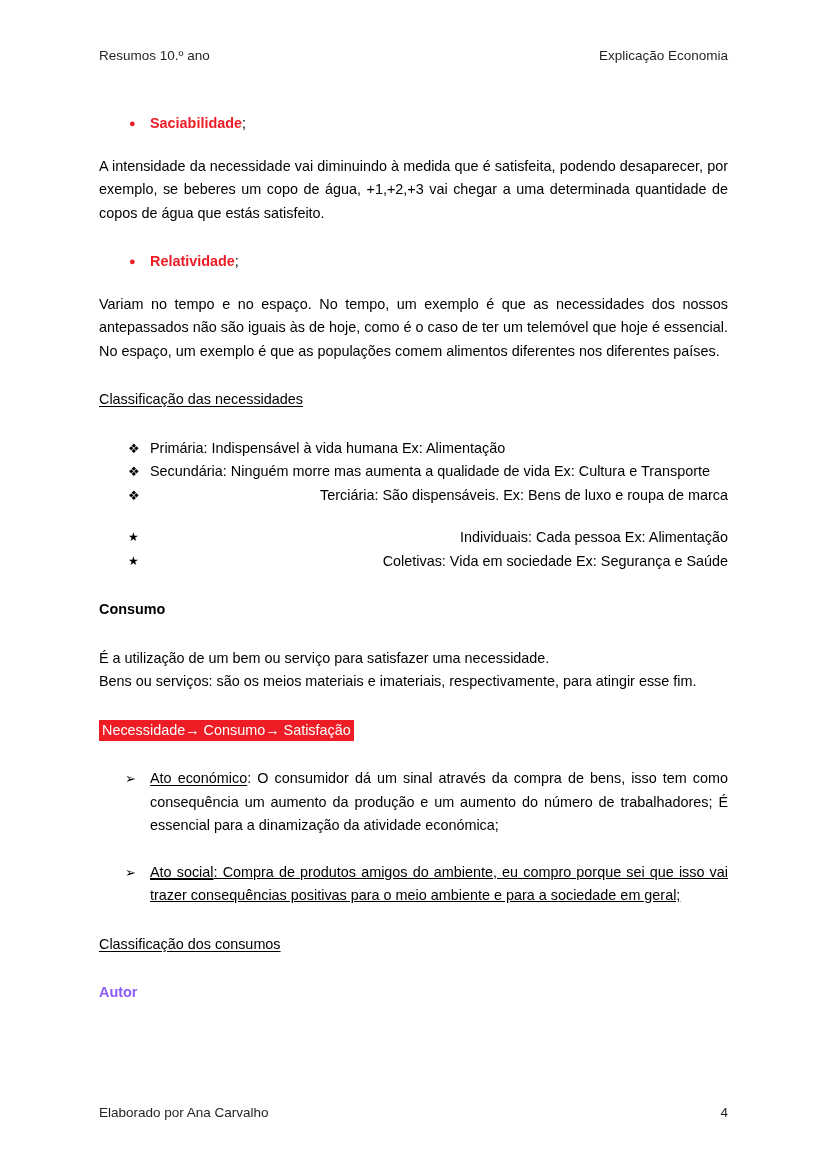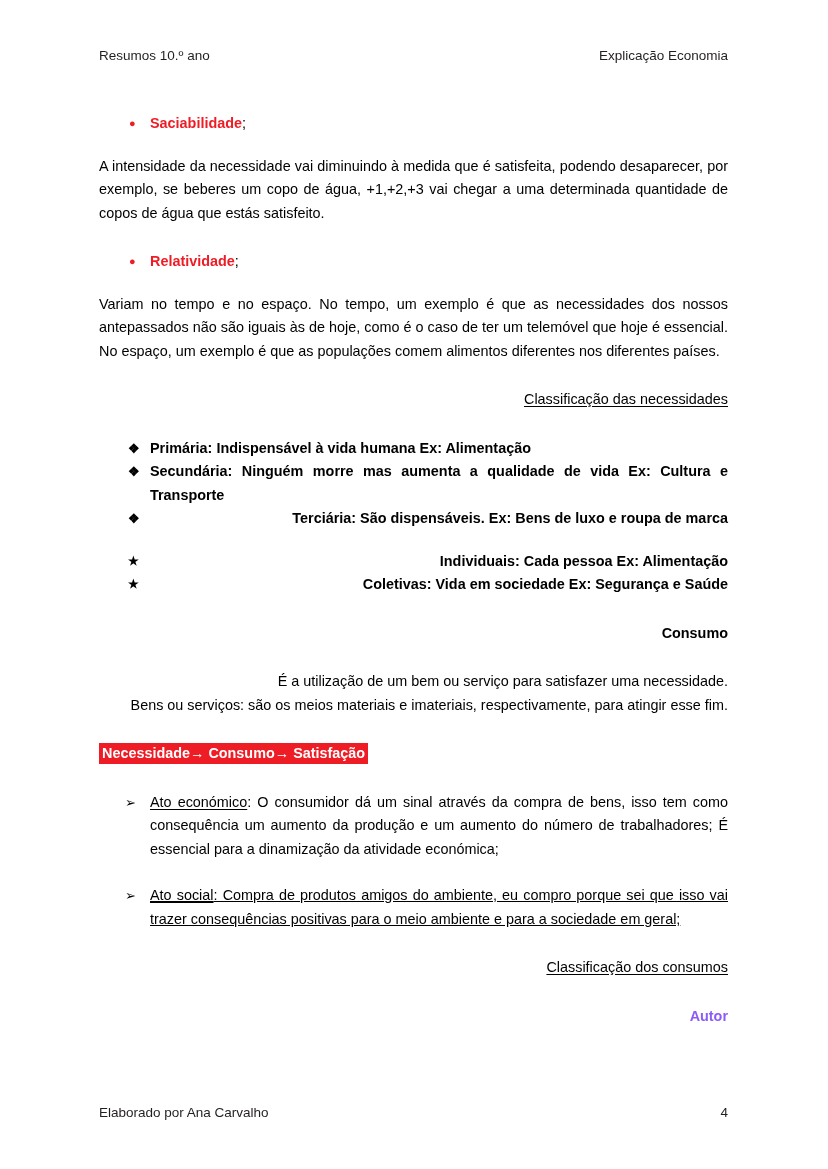--- a/index.html
+++ b/index.html
@@ -44,21 +44,21 @@
     font-size: 14.4px;
     line-height: 23.5px;
     color: #000000;
   }
 
   p.para {
     margin: 0;
     text-align: justify;
     text-justify: inter-word;
   }
-  p.para.left { text-align: right; margin-left: 20px; }
+  p.para.left { text-align: left; }
   .spacer-m { height: 19px; }
   .spacer-l { height: 25px; }
 
   
   ul.red-list,
   ul.disc-list {
     list-style: none;
     margin: 0;
     padding: 0;
   }
@@ -101,21 +101,20 @@
   ul.sym-list {
     list-style: none;
     margin: 0;
     padding: 0;
   }
   ul.sym-list > li {
     position: relative;
     padding-left: 51px;
     text-align: justify;
     text-justify: inter-word;
-    font-weight: bold;
   }
   ul.sym-list > li::before {
     position: absolute;
     left: 29px;
     top: 0;
     font-size: 13px;
     line-height: 23.5px;
     color: #000000;
   }
   ul.sym-list.diamond > li::before { content: "\2756"; }
@@ -143,21 +142,21 @@
     line-height: 23.5px;
     color: #000000;
   }
   ul.arrow-list > li + li { margin-top: 23px; text-decoration: underline; }
   .u-term {
     text-decoration: underline;
     text-underline-offset: 2px;
   }
 
   
-  .chain-wrap { line-height: 23.5px; font-weight: bold; }
+  .chain-wrap { line-height: 23.5px; }
   .chain {
     background: #ee1c25;
     color: #ffffff;
     padding: 2px 3px 3px 3px;
     font-size: 14.4px;
     box-decoration-break: clone;
     -webkit-box-decoration-break: clone;
   }
 
   

